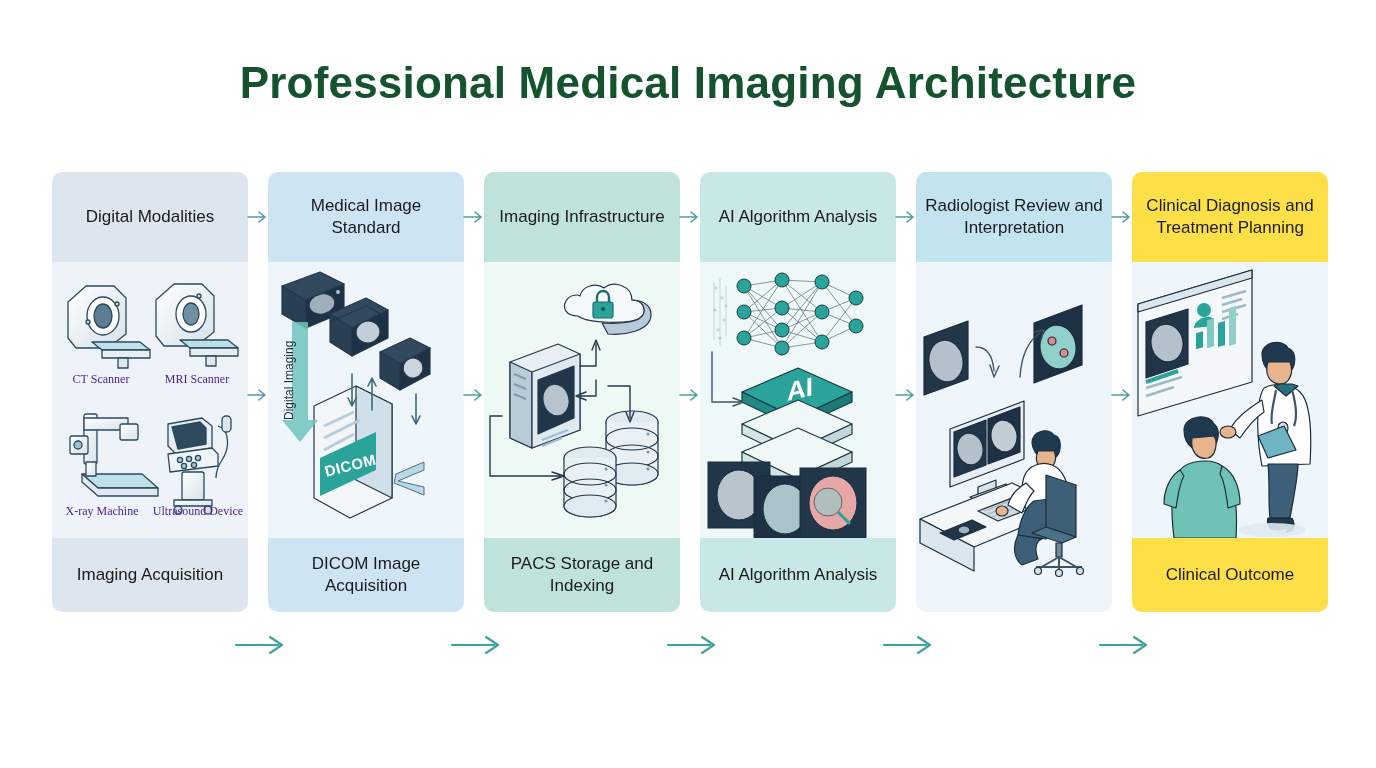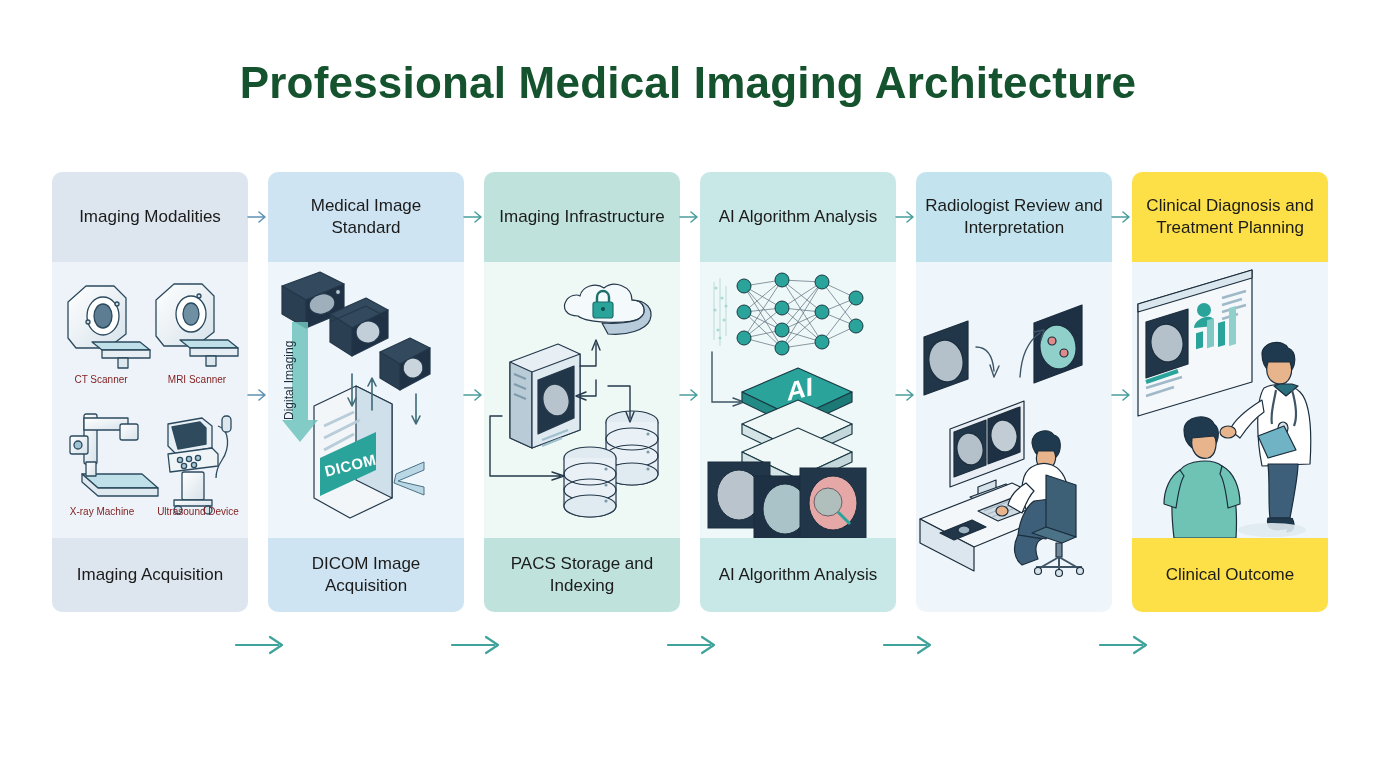--- a/index.html
+++ b/index.html
@@ -86,43 +86,44 @@
   .bottom-arrows .ba{
     position:absolute;top:0;width:60px;height:34px;
   }
 
   .art{position:absolute;inset:0;}
   .art svg{display:block;width:100%;height:100%;}
 
   .dev-label{
     position:absolute;
     text-align:center;
-    font-size:10px;line-height:15px;
-    color:#7f1d1d;
+    font-size:12px;line-height:15px;
+    color:#4c1d95;
+    font-family:Liberation Serif, serif;
   }
   .vert-label{
     position:absolute;
     font-size:12px;
     color:#1b2d3a;
     transform:rotate(-90deg);
     transform-origin:left top;
     white-space:nowrap;
   }
 </style>
 </head>
 <body>
 
 <div id="stage">
 
   <div class="title">Professional Medical Imaging Architecture</div>
 
   <div class="flow">
 
     <div class="column c1">
-      <div class="col-head">Imaging Modalities</div>
+      <div class="col-head">Digital Modalities</div>
       <div class="col-body">
         <div class="art">
           <svg viewBox="0 0 196 276" xmlns="http://www.w3.org/2000/svg">
             <defs>
               <linearGradient id="g-metal" x1="0" y1="0" x2="1" y2="1">
                 <stop offset="0" stop-color="#ffffff"></stop>
                   <stop offset="1" stop-color="#d6e2ea"></stop>
               </linearGradient>
             </defs>
             <g stroke="#2b4a5e" stroke-width="1.3" fill="url(#g-metal)" stroke-linejoin="round">

